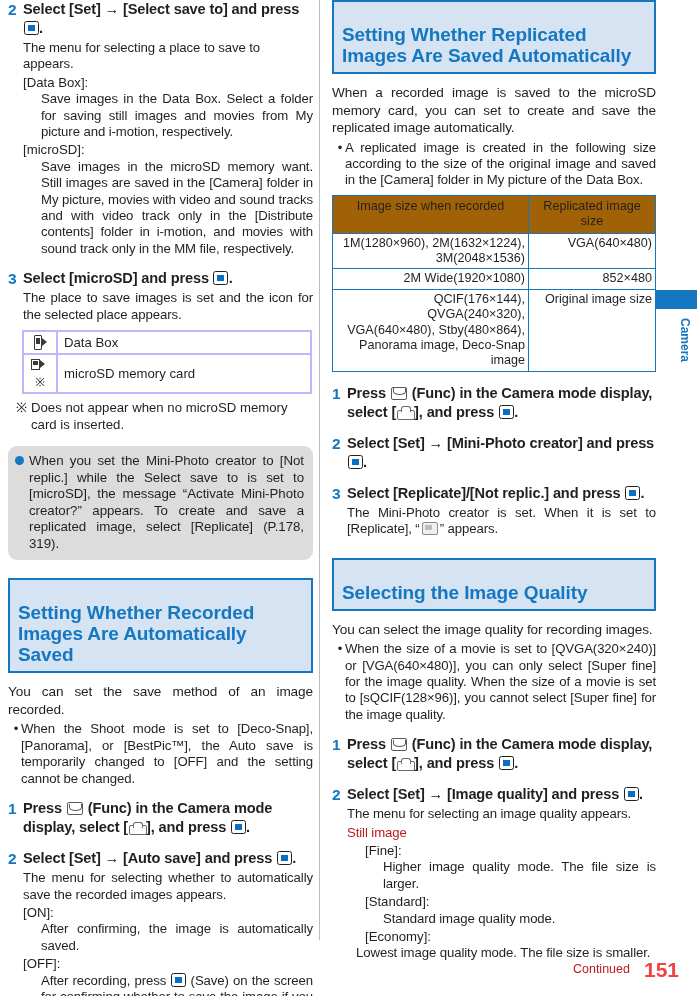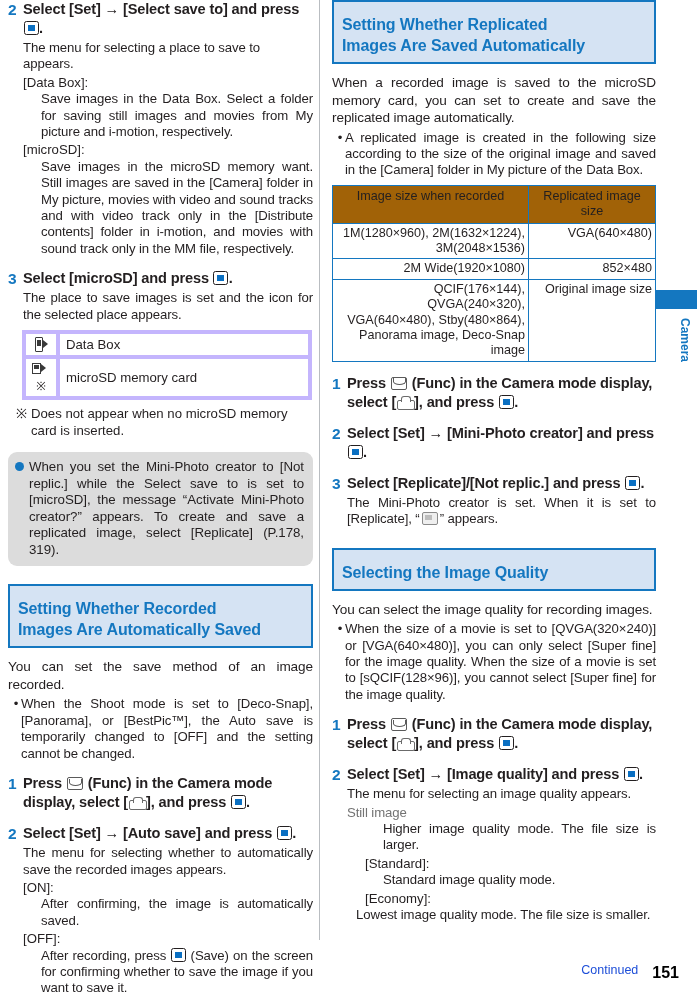--- a/index.html
+++ b/index.html
@@ -23,23 +23,23 @@
     position:absolute; left:319px; top:0; width:1px; height:940px;
     background:#b9bdc1;
   }
 
   
   .sec-head {
     background:#d5e3f3;
     border:2px solid #1477c0;
     color:#1477c0;
     font-weight:bold;
-    font-size:16px;
+    font-size:19px;
     line-height:21px;
-    padding:12px 8px 6px 8px;
+    padding:22px 8px 6px 8px;
     margin:0 0 10px 0;
     letter-spacing:-0.1px;
   }
 
   
   .step { display:flex; margin-top:12px; margin-bottom:2px; }
   .step:first-child { margin-top:0; }
   .step-num {
     color:#1477c0; font-weight:bold; font-size:15.5px;
     line-height:19px; width:15px; flex:0 0 15px;
@@ -86,21 +86,21 @@
   }
   .note .ntxt {
     font-size:13.3px; line-height:16.6px; text-align:justify;
     letter-spacing:-0.05px;
   }
 
   
   table { border-collapse:collapse; width:100%; }
   .tbl-icon { margin:7px 0 0 14px; width:290px; }
   .tbl-icon td {
-    border:4px solid #c4b5fd; padding:2px 6px;
+    border:2px solid #c4b5fd; padding:2px 6px;
     font-size:13.2px; line-height:17px; height:19px;
   }
   .tbl-icon td.ic { width:34px; text-align:center; padding:1px 2px; }
 
   .tbl-size { margin:6px 0 0 0; }
   .tbl-size th, .tbl-size td {
     border:1px solid #1477c0; font-size:12.6px; line-height:15.4px;
     padding:2px 3px; vertical-align:top;text-align:right;
   }
   .tbl-size th {
@@ -208,25 +208,25 @@
     writing-mode:vertical-rl; text-orientation:mixed;
     letter-spacing:0px;
   }
 
   
   .footer {
     position:absolute; left:0; bottom:14px; width:697px;
     text-align:right; padding-right:18px;
   }
   .footer .cont {
-    color:#1d4ed8; font-size:12.5px; margin-right:14px;
+    color:#b91c1c; font-size:12.5px; margin-right:14px;
     vertical-align:4px;
   }
   .footer .pg {
-    color:#000000; font-size:16px; font-weight:bold;
+    color:#ef4444; font-size:21px; font-weight:bold;
   }
 </style>
 </head>
 <body>
 
 <div class="page">
 
   <div class="divider"></div>
 
   <div class="col col-left">
@@ -393,21 +393,22 @@
         <span>(Func) in the Camera mode display, select [</span><span class="k-cam"></span><span>], and press</span>
         <span class="k-sq"></span><span>.</span></div>
     </div>
 
     <div class="step">
       <div class="step-num">2</div>
       <div class="step-txt"><span>Select [Set] </span><span>→</span><span> [Image quality] and press</span>
         <span class="k-sq"></span><span>.</span></div>
     </div>
     <div class="body-txt nojust">The menu for selecting an image quality appears.</div>
-    <div class="body-txt nojust" style="color:#737373;">Still image</div>
+    <div class="body-txt nojust" style="color:#b91c1c;">Still image</div>
+    <div class="term" style="margin-left:33px;">[Fine]:</div>
     <div class="term-def" style="margin-left:51px;">Higher image quality mode. The file size is larger.</div>
     <div class="term" style="margin-left:33px;">[Standard]:</div>
     <div class="term-def" style="margin-left:51px;">Standard image quality mode.</div>
     <div class="term" style="margin-left:33px;">[Economy]:</div>
     <div class="term-def" style="margin-left:24px;">Lowest image quality mode. The file size is smaller.</div>
   </div>
 
   <div class="side-tab"></div>
   <div class="side-label">Camera</div>
 

